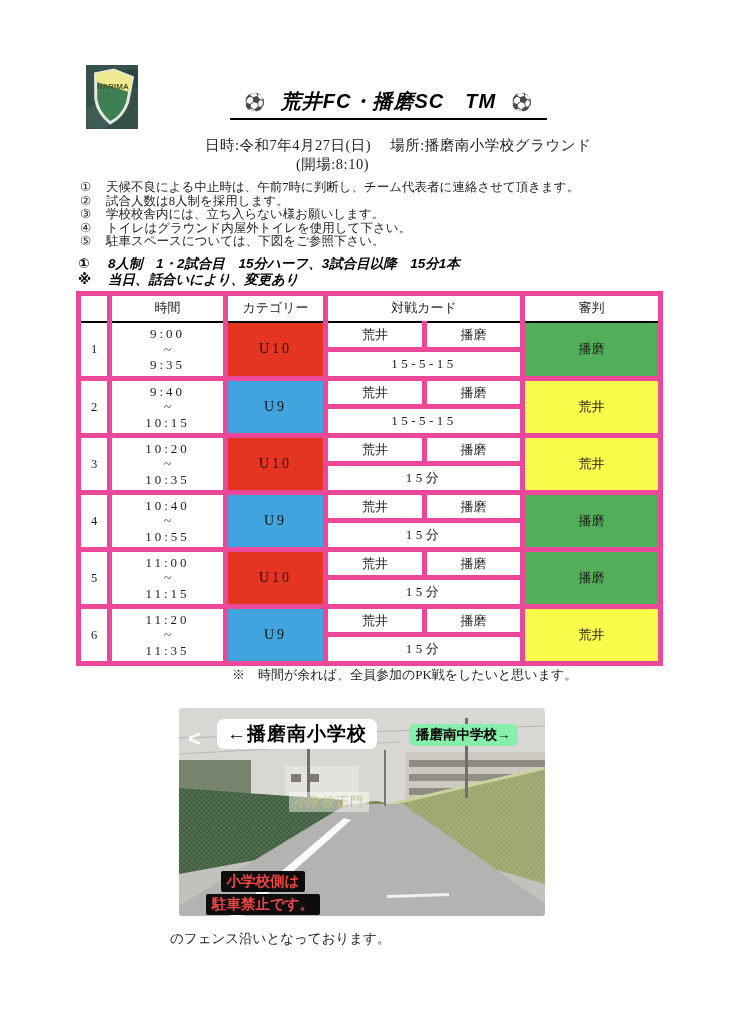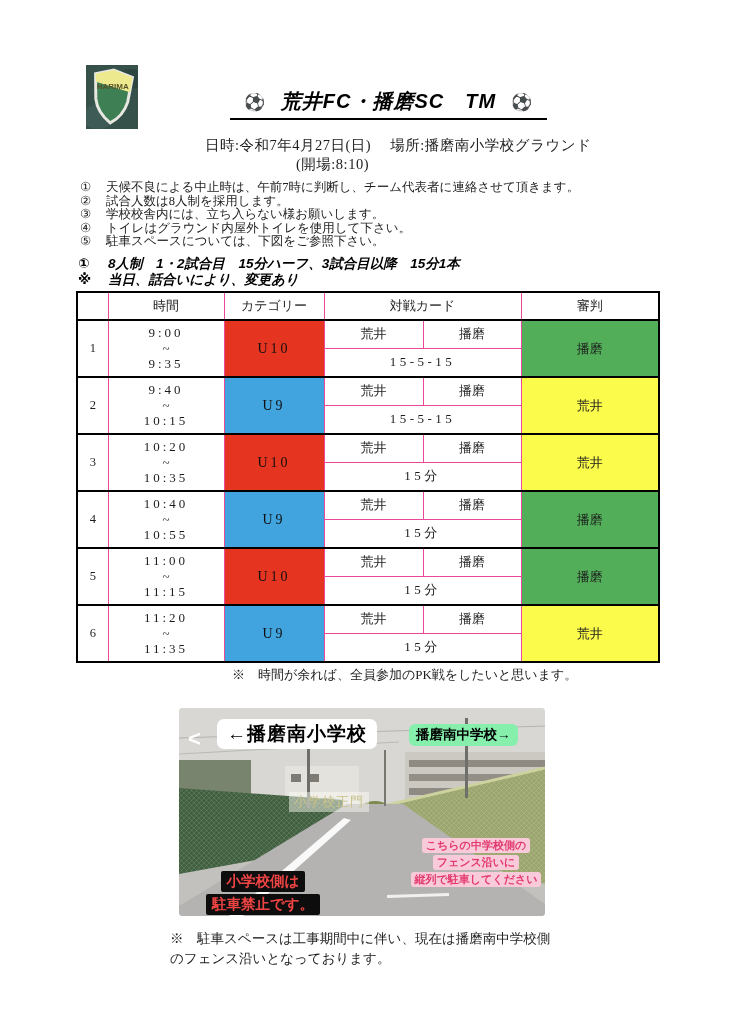--- a/index.html
+++ b/index.html
@@ -37,21 +37,21 @@
 
   
   .fmt { left:78px; top:256px; font-family:"Liberation Sans","DejaVu Sans",sans-serif;
          font-weight:bold; font-style:italic; font-size:13.5px; line-height:15.5px; color:#000; }
   .fmt .note-num { width:30px; flex:0 0 30px; }
 
   
   .sched-wrap { left:76px; top:291px; }
   table.sched { border-collapse:collapse; table-layout:fixed; width:582px;
                 border:2.5px solid #000; }
-  .sched th, .sched td { border:1px solid #ec4899; text-align:center; vertical-align:middle;
+  .sched th, .sched td { border:5px solid #ec4899; text-align:center; vertical-align:middle;
                          padding:0; font-weight:normal; }
   .sched thead th { height:28px; font-size:13px; border-bottom:2px solid #000; }
   .sched tr.g-top td { border-top:2px solid #000; }
   .sched tr.g-top { height:28px; }
   .sched tr.g-bot { height:29px; }
   .col-no  { width:31px; }
   .col-time{ width:116px; }
   .col-cat { width:100px; }
   .col-h   { width:99px; }
   .col-a   { width:98px; }
@@ -316,27 +316,21 @@
     <rect x="128" y="16" width="3" height="84" fill="#6e6e6a"></rect>
     <rect x="118" y="22" width="22" height="2" fill="#6e6e6a"></rect>
     <rect x="286" y="10" width="3" height="80" fill="#6e6e6a"></rect>
     <rect x="205" y="42" width="2" height="56" fill="#77776f"></rect>
   </svg>
 
   <span class="ph-label back-chevron">&lt;</span>
   <span class="ph-label pill-elem">←播磨南小学校</span>
   <span class="ph-label pill-jhs">播磨南中学校→</span>
   <span class="ph-label gate">小学校正門</span>
-  <div class="ph-label pink-block">
-    <span>こちらの中学校側の</span><br>
-    <span>フェンス沿いに</span><br>
-    <span>縦列で駐車してください</span>
-  </div>
   <div class="ph-label black-block">
     <span>小学校側は</span><br>
     <span>駐車禁止です。</span>
   </div>
 </div>
 
 <div class="abs bottom-note">
-  <div>※　駐車スペースは工事期間中に伴い、現在は播磨南中学校側</div>
   <div>のフェンス沿いとなっております。</div>
 </div>
 
 </body></html>

